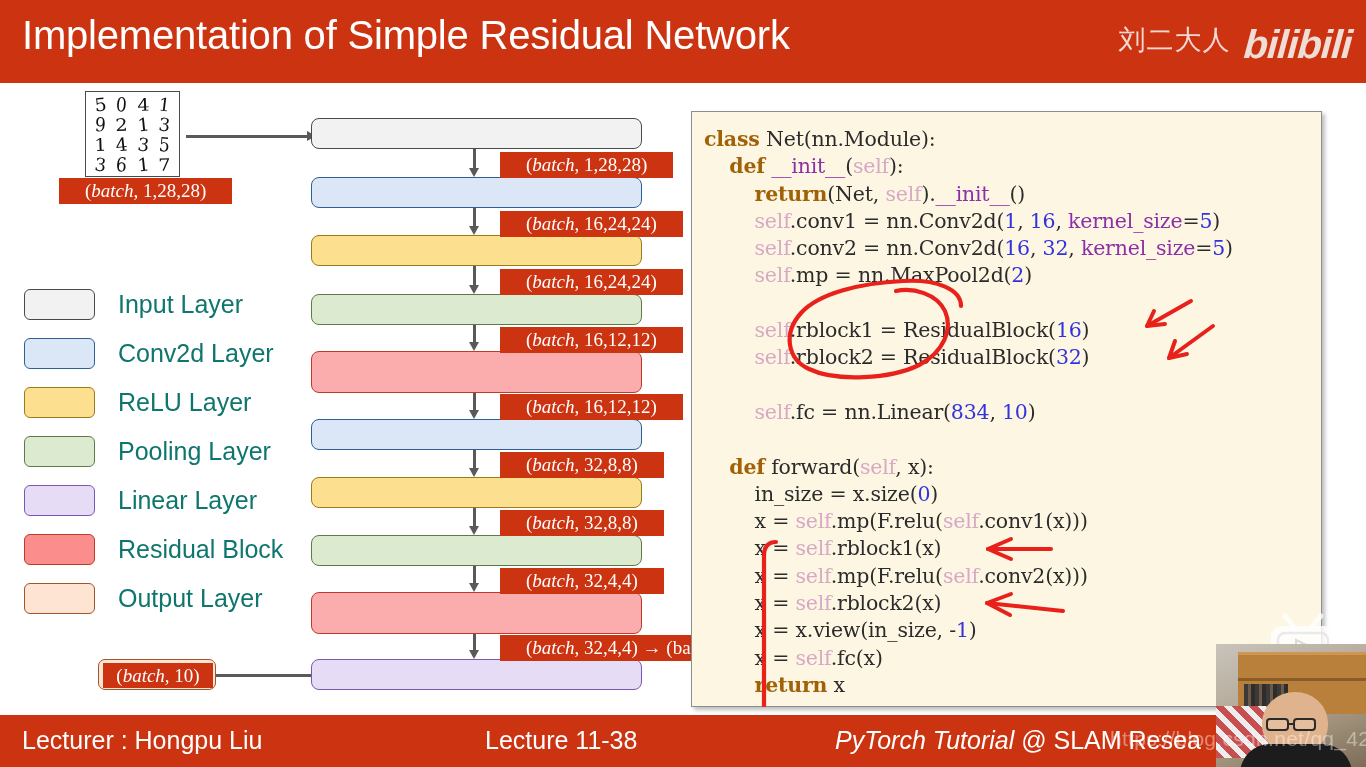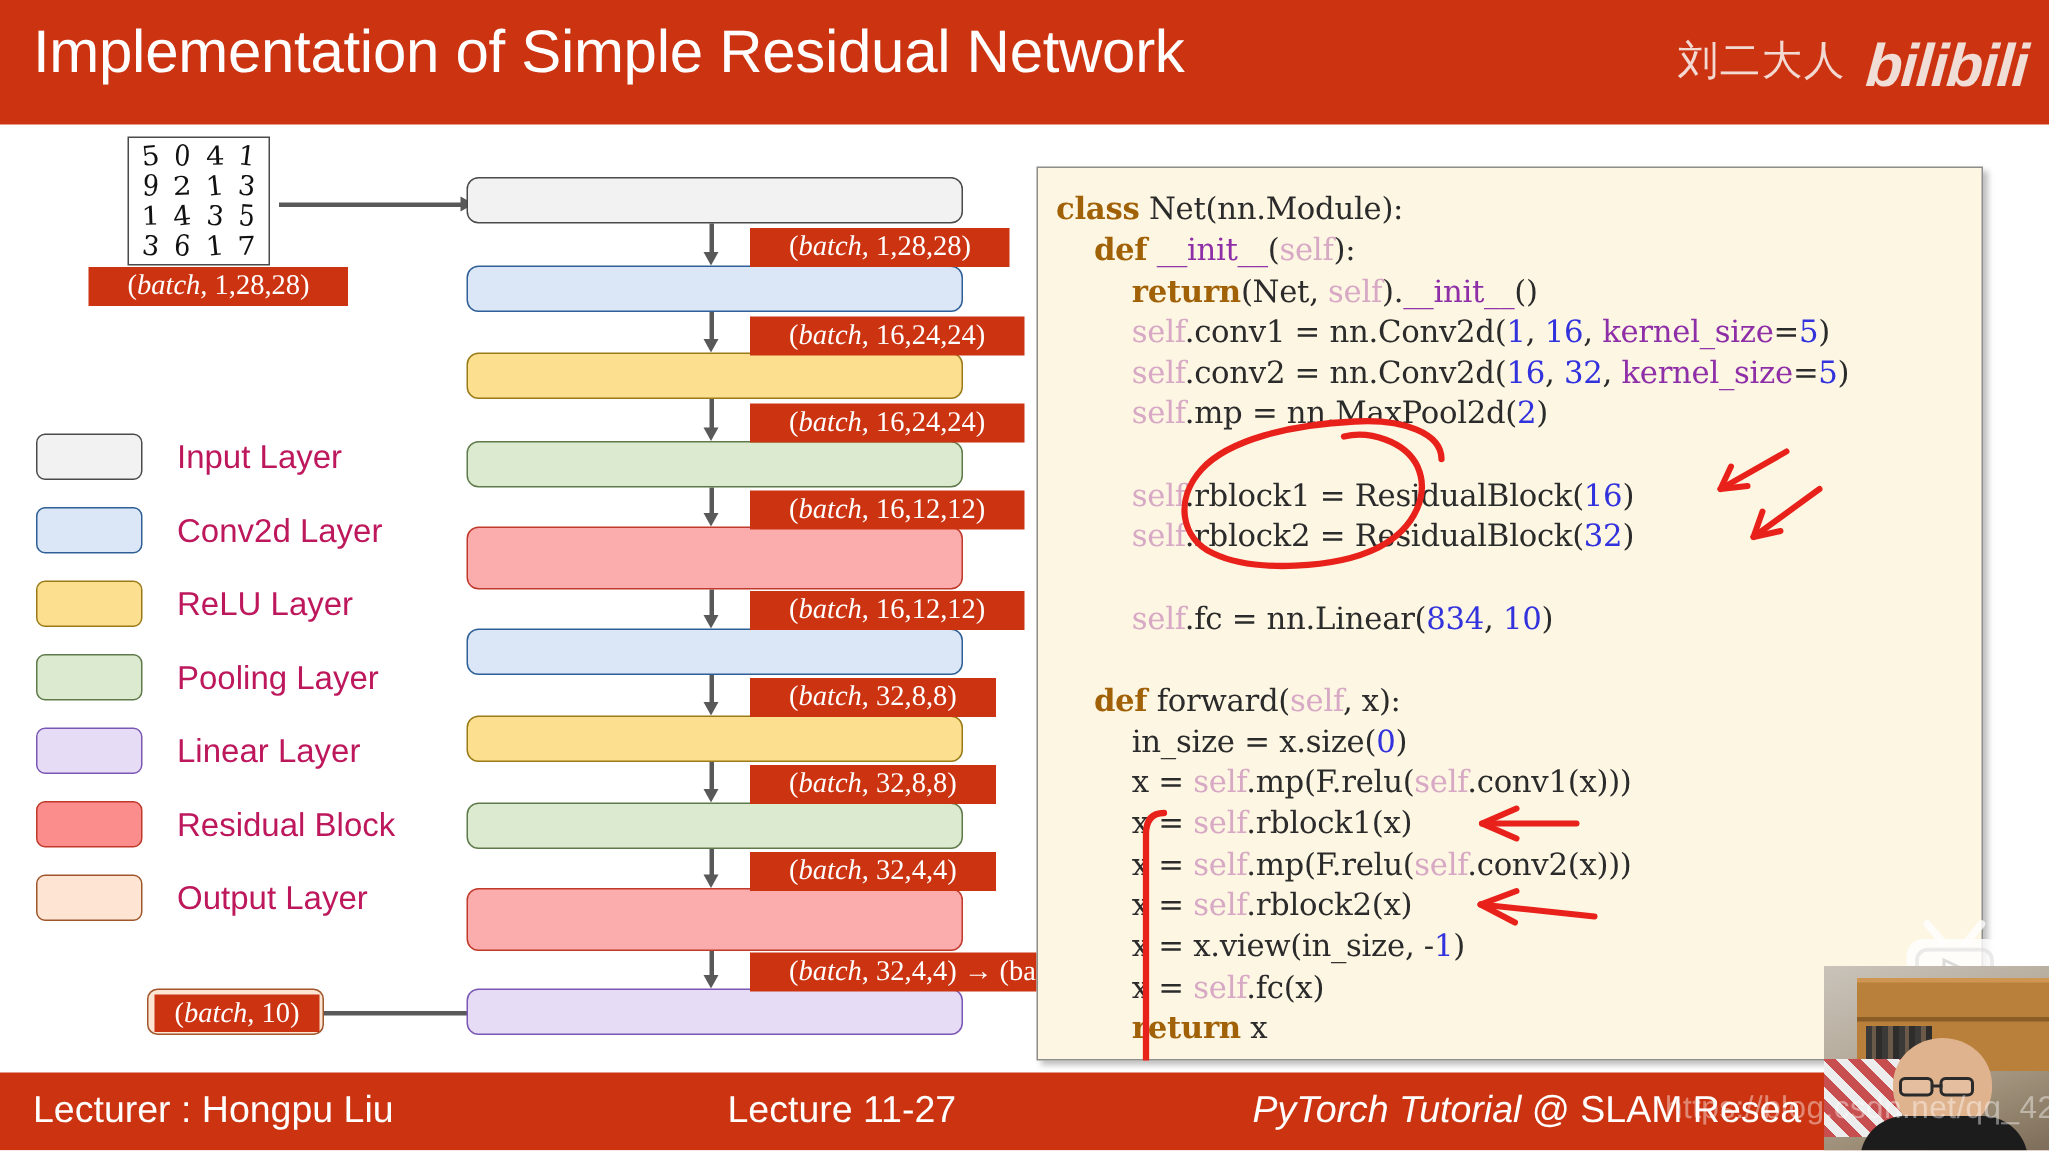--- a/index.html
+++ b/index.html
@@ -120,21 +120,21 @@
     height: 49px;
   }
   .legend-swatch {
     width: 71px; height: 31px;
     border-radius: 6px;
     border-width: 1.6px; border-style: solid;
     flex: none;
   }
   .legend-label {
     margin-left: 23px;
-    font-size: 22px; color: #be185d;
+    font-size: 25px; color: #0f766e;
     white-space: nowrap;
   }
 
   
   .flow-box {
     position: absolute;
     border-radius: 8px;
     border-width: 1.6px; border-style: solid;
     z-index: 4;
   }
@@ -431,18 +431,18 @@
     <div class="wc-cloth"></div>
     <div class="wc-head"></div>
     <div class="wc-glass-l"></div>
     <div class="wc-glass-r"></div>
     <div class="wc-bridge"></div>
     <div class="wc-body"></div>
   </div>
 
   <div id="footer">
     <div id="footer-lecturer">Lecturer : Hongpu Liu</div>
-    <div id="footer-lecture">Lecture 11-27</div>
+    <div id="footer-lecture">Lecture 11-38</div>
     <div id="footer-course"><span>PyTorch Tutorial</span><span class="plain"> @ SLAM Resea</span></div>
   </div>
   <div id="watermark">https://blog.csdn.net/qq_42832272</div>
 
 </div>
 
 </body></html>

